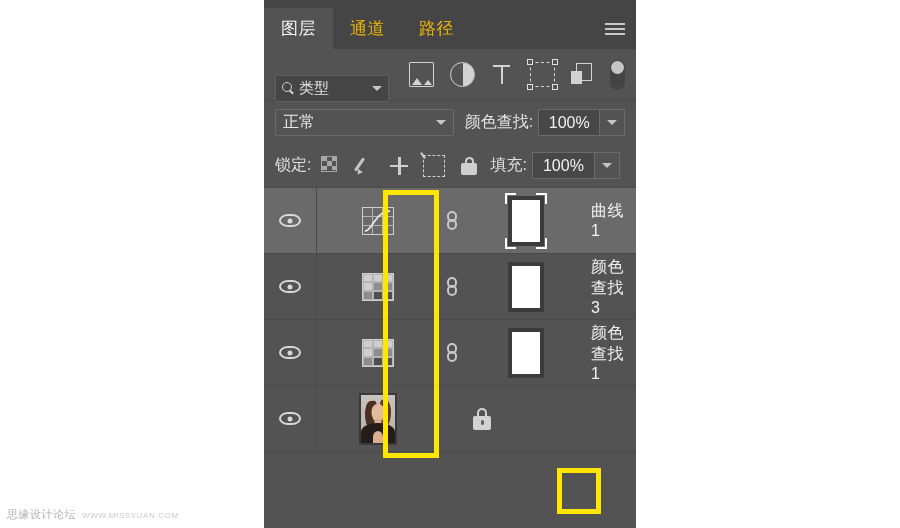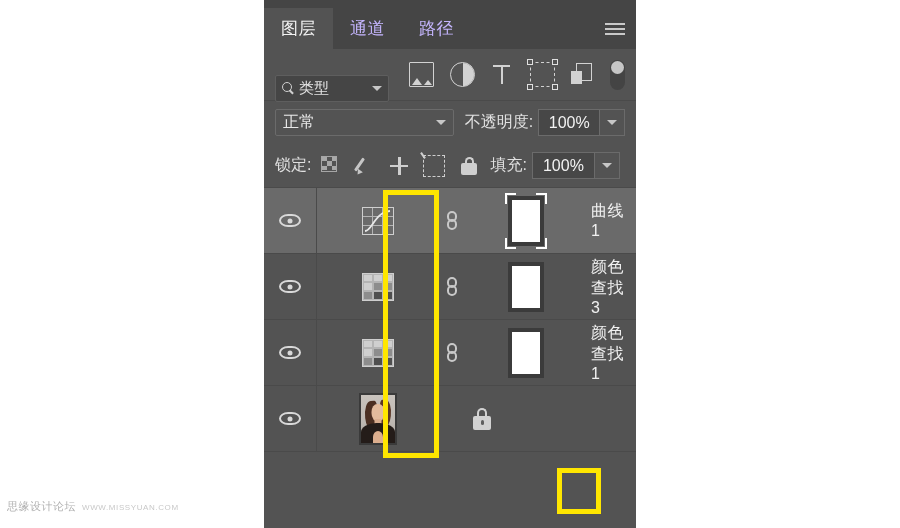--- a/index.html
+++ b/index.html
@@ -36,21 +36,21 @@
     display: flex;
     align-items: flex-end;
     position: relative;
     flex: none;
   }
   .tab {
     height: 41px;
     line-height: 41px;
     padding: 0 17px;
     font-size: 17px;
-    color: #c4b5fd;
+    color: #eab308;
     background: #454545;
     box-sizing: border-box;
     letter-spacing: 0.5px;
     cursor: default;
   }
   .tab.active {
     background: #535353;
     color: #f2f2f2;
   }
   .tab-spacer { flex: 1; }
@@ -462,21 +462,21 @@
     pointer-events: none;
     z-index: 30;
   }
   #hl-masks { left: 383px; top: 190px; width: 56px; height: 268px; }
   #hl-lock  { left: 557px; top: 468px; width: 44px; height: 46px; }
 
   
   #watermark {
     position: absolute;
     left: 7px;
-    bottom: 14px;
+    bottom: 6px;
     display: flex;
     align-items: baseline;
     gap: 6px;
     opacity: 0.55;
   }
   #watermark .wm-cn { font-size: 11px; color: #6f6f6f; letter-spacing: 0.5px; }
   #watermark .wm-url { font-size: 8px; color: #9a9a9a; letter-spacing: 0.6px; }
 </style>
 </head>
 <body>
@@ -514,21 +514,21 @@
       <span class="ficon ic-smart"></span>
     </div>
     <div class="toggle-pill"></div>
   </div>
 
   <div class="blend-row">
     <div class="blend-select">
       <span class="btext">正常</span>
       <span class="chev"></span>
     </div>
-    <span class="opacity-label">不透明度:</span>
+    <span class="opacity-label">颜色查找:</span>
     <div class="num-field">100%</div>
     <div class="num-stepper">
       <span class="chev"></span>
     </div>
   </div>
 
   <div class="lock-row">
     <span class="lock-label">锁定:</span>
     <div class="lock-icons">
       <span class="lkicon">

